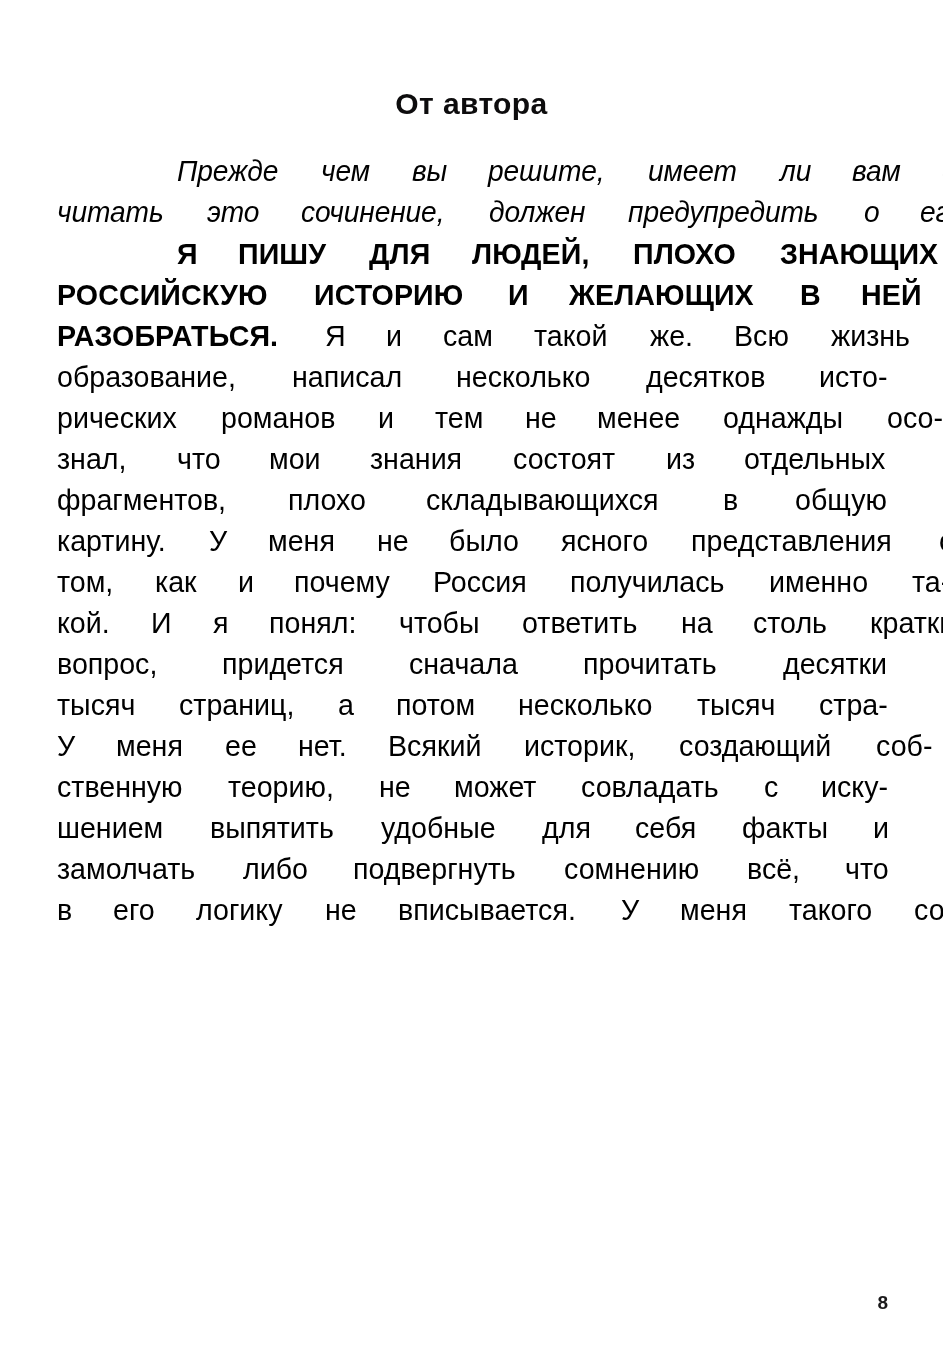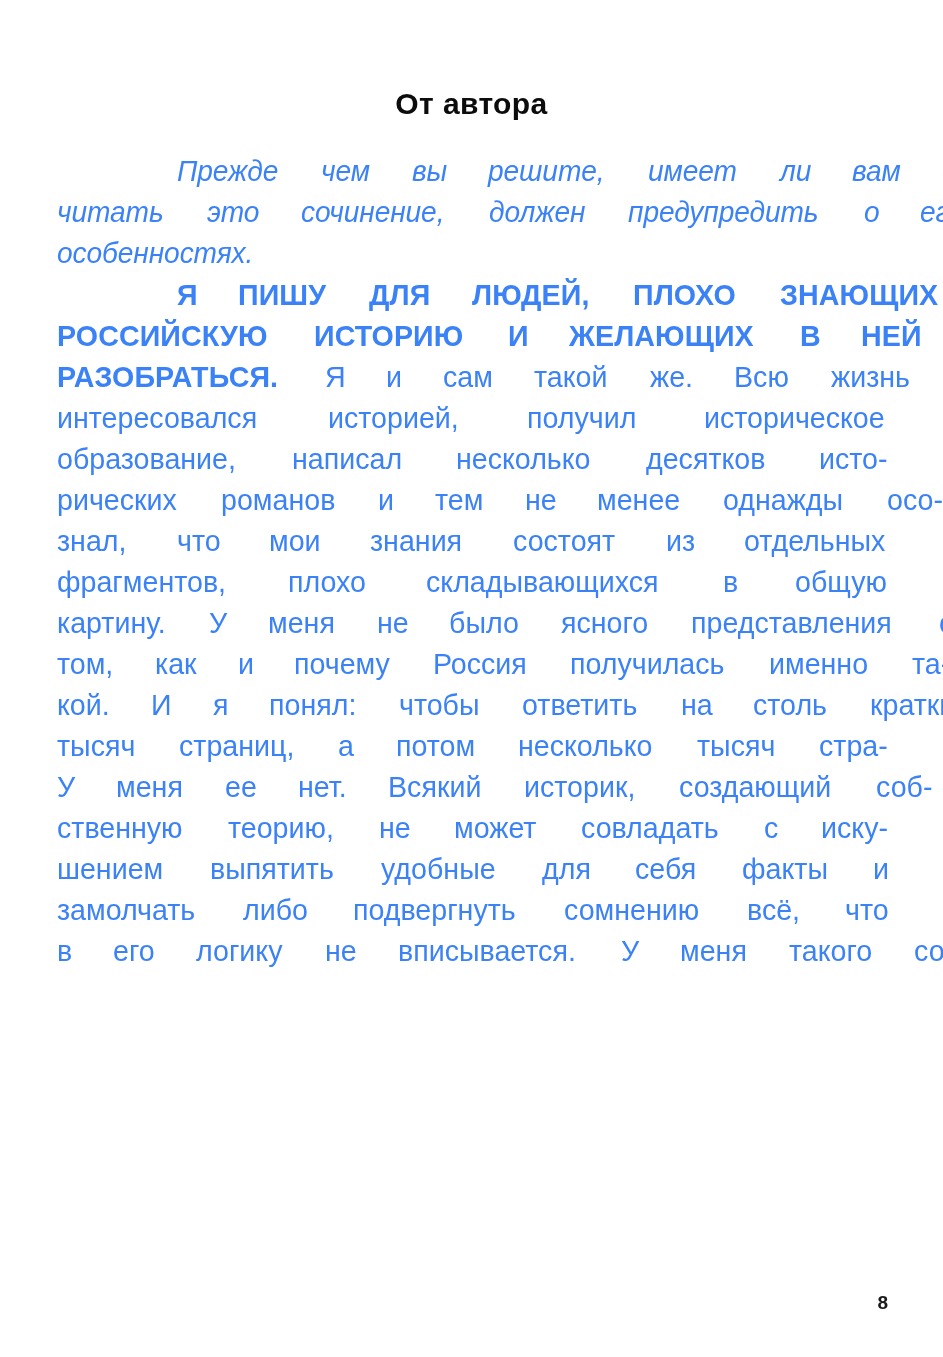--- a/index.html
+++ b/index.html
@@ -41,21 +41,21 @@
     width: 833px;
   }
 
   
   .ln {
     display: flex;
     font-size: 29.5px;
     line-height: 41px;
     height: 41px;
     white-space: pre;
-    color: #3b82f6;
+    color: #000000;
     gap: 40px;
   }
 
   
   .ln.just {
     justify-content: space-between;
   }
   
   .ln.flush {
     justify-content: flex-start;
@@ -103,34 +103,33 @@
 <body>
 
 <div class="page">
 
   <div class="page-title">От автора</div>
 
   <div class="body-block" id="body-block">
       <div>
         <div class="ln just it"><span class="indent"></span><span class="w">Прежде</span><span class="w">чем</span><span class="w">вы</span><span class="w">решите,</span><span class="w">имеет</span><span class="w">ли</span><span class="w">вам</span><span class="w">смысл</span></div>
         <div class="ln just it"><span class="w">читать</span><span class="w">это</span><span class="w">сочинение,</span><span class="w">должен</span><span class="w">предупредить</span><span class="w">о</span><span class="w">его</span></div>
-        <div class="ln flush it"><span class="w">особенностях.</span></div>
       </div>
       <div>
         <div class="ln just"><span class="indent"></span><span class="w b">Я</span><span class="w b">ПИШУ</span><span class="w b">ДЛЯ</span><span class="w b">ЛЮДЕЙ,</span><span class="w b">ПЛОХО</span><span class="w b">ЗНАЮЩИХ</span></div>
         <div class="ln just"><span class="w b">РОССИЙСКУЮ</span><span class="w b">ИСТОРИЮ</span><span class="w b">И</span><span class="w b">ЖЕЛАЮЩИХ</span><span class="w b">В</span><span class="w b">НЕЙ</span></div>
         <div class="ln just"><span class="w b">РАЗОБРАТЬСЯ.</span><span class="w">Я</span><span class="w">и</span><span class="w">сам</span><span class="w">такой</span><span class="w">же.</span><span class="w">Всю</span><span class="w">жизнь</span><span class="w">я</span></div>
-        <div class="ln just"><span class="w">интересовался</span><span class="w">историей,</span><span class="w">получил</span><span class="w">историческое</span></div>
         <div class="ln just"><span class="w">образование,</span><span class="w">написал</span><span class="w">несколько</span><span class="w">десятков</span><span class="w">исто-</span></div>
         <div class="ln just"><span class="w">рических</span><span class="w">романов</span><span class="w">и</span><span class="w">тем</span><span class="w">не</span><span class="w">менее</span><span class="w">однажды</span><span class="w">осо-</span></div>
         <div class="ln just"><span class="w">знал,</span><span class="w">что</span><span class="w">мои</span><span class="w">знания</span><span class="w">состоят</span><span class="w">из</span><span class="w">отдельных</span></div>
         <div class="ln just"><span class="w">фрагментов,</span><span class="w">плохо</span><span class="w">складывающихся</span><span class="w">в</span><span class="w">общую</span></div>
         <div class="ln just"><span class="w">картину.</span><span class="w">У</span><span class="w">меня</span><span class="w">не</span><span class="w">было</span><span class="w">ясного</span><span class="w">представления</span><span class="w">о</span></div>
         <div class="ln just"><span class="w">том,</span><span class="w">как</span><span class="w">и</span><span class="w">почему</span><span class="w">Россия</span><span class="w">получилась</span><span class="w">именно</span><span class="w">та-</span></div>
         <div class="ln just"><span class="w">кой.</span><span class="w">И</span><span class="w">я</span><span class="w">понял:</span><span class="w">чтобы</span><span class="w">ответить</span><span class="w">на</span><span class="w">столь</span><span class="w">краткий</span></div>
+        <div class="ln just"><span class="w">вопрос,</span><span class="w">придется</span><span class="w">сначала</span><span class="w">прочитать</span><span class="w">десятки</span></div>
         <div class="ln just"><span class="w">тысяч</span><span class="w">страниц,</span><span class="w">а</span><span class="w">потом</span><span class="w">несколько</span><span class="w">тысяч</span><span class="w">стра-</span></div>
       </div>
       <div>
         <div class="ln just"><span class="w">У</span><span class="w">меня</span><span class="w">ее</span><span class="w">нет.</span><span class="w">Всякий</span><span class="w">историк,</span><span class="w">создающий</span><span class="w">соб-</span></div>
         <div class="ln just"><span class="w">ственную</span><span class="w">теорию,</span><span class="w">не</span><span class="w">может</span><span class="w">совладать</span><span class="w">с</span><span class="w">иску-</span></div>
         <div class="ln just"><span class="w">шением</span><span class="w">выпятить</span><span class="w">удобные</span><span class="w">для</span><span class="w">себя</span><span class="w">факты</span><span class="w">и</span></div>
         <div class="ln just"><span class="w">замолчать</span><span class="w">либо</span><span class="w">подвергнуть</span><span class="w">сомнению</span><span class="w">всё,</span><span class="w">что</span></div>
         <div class="ln just"><span class="w">в</span><span class="w">его</span><span class="w">логику</span><span class="w">не</span><span class="w">вписывается.</span><span class="w">У</span><span class="w">меня</span><span class="w">такого</span><span class="w">со-</span></div>
       </div>
     </div>

